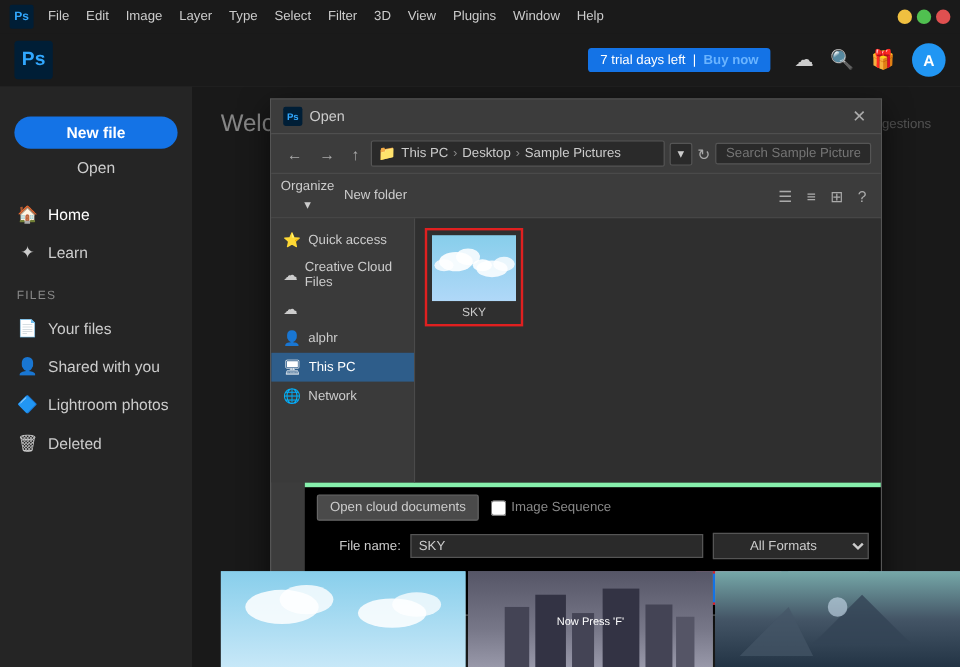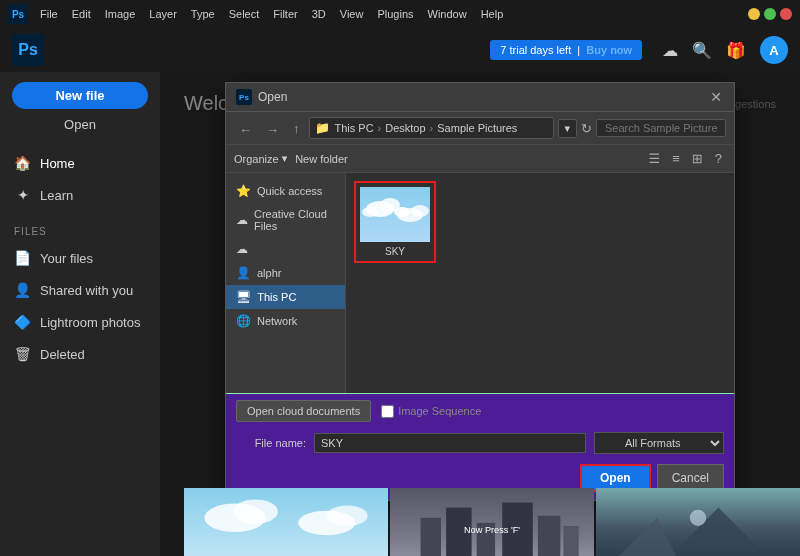--- a/index.html
+++ b/index.html
@@ -23,36 +23,36 @@
     .trial-badge span.buy { color: #6ab4ff; font-weight: bold; cursor: pointer; }
     .top-icons { display: flex; gap: 14px; align-items: center; margin-left: 10px; }
     .top-icon { color: #ccc; font-size: 16px; cursor: pointer; }
     .avatar { width: 28px; height: 28px; border-radius: 50%; background: #2196f3; display: flex; align-items: center; justify-content: center; color: white; font-size: 13px; font-weight: bold; }
 
     
     .main { display: flex; height: calc(556px - 28px - 44px); }
 
     
     .sidebar { width: 160px; background: #252525; display: flex; flex-direction: column; padding: 10px 0; flex-shrink: 0; }
-    .new-file-btn { margin: 0 12px 8px 12px; background: #1473e6; color: white; border: none; border-radius: 20px; padding: 6px 16px; font-size: 13px; font-weight: bold; cursor: pointer; text-align: center; }
+    .new-file-btn { margin: 15px 12px 8px 12px; background: #1473e6; color: white; border: none; border-radius: 20px; padding: 6px 16px; font-size: 13px; font-weight: bold; cursor: pointer; text-align: center; }
     .open-btn { margin: 0 12px 16px 12px; color: #ccc; font-size: 13px; cursor: pointer; text-align: center; }
     .sidebar-nav { display: flex; flex-direction: column; gap: 2px; }
     .sidebar-item { display: flex; align-items: center; gap: 8px; padding: 7px 14px; cursor: pointer; color: #ccc; font-size: 13px; }
     .sidebar-item.active { color: white; }
     .sidebar-section { padding: 8px 14px 4px; font-size: 10px; color: #888; text-transform: uppercase; letter-spacing: 1px; margin-top: 6px; }
     .sidebar-icon { font-size: 14px; width: 18px; text-align: center; }
 
     
     .content { flex: 1; background: #2a2a2a; padding: 20px 24px; position: relative; overflow: hidden; }
     .welcome-header { display: flex; justify-content: space-between; align-items: center; margin-bottom: 20px; }
     .welcome-title { font-size: 20px; color: #e0e0e0; font-weight: 300; }
     .hide-suggestions { font-size: 11px; color: #888; cursor: pointer; display: flex; align-items: center; gap: 4px; }
 
     
-    .thumbnails-row { position: absolute; bottom: 0; left: 0; right: 0; display: flex; gap: 2px; height: 68px; margin-left: 24px; }
+    .thumbnails-row { position: absolute; bottom: 0; left: 0; right: 0; display: flex; gap: 2px; height: 80px; margin-left: 24px; }
     .thumbnail { flex: 1; overflow: hidden; position: relative; }
     .thumb-sky { background: linear-gradient(180deg, #87ceeb 0%, #c8e8f8 50%, #a0d8ef 100%); }
     .thumb-city { background: linear-gradient(180deg, #667 30%, #889 60%, #aaa 100%); }
     .thumb-action { background: linear-gradient(180deg, #8ab 0%, #567 50%, #234 100%); }
 
     
     .dialog-overlay { position: absolute; top: 0; left: 0; right: 0; bottom: 0; background: rgba(0,0,0,0.4); display: flex; align-items: flex-start; justify-content: center; padding-top: 10px; }
     .dialog { width: 510px; background: #3c3c3c; border: 1px solid #555; box-shadow: 0 8px 24px rgba(0,0,0,0.6); }
     .dialog-title-bar { background: #3c3c3c; display: flex; align-items: center; padding: 6px 10px; border-bottom: 1px solid #555; }
     .dialog-ps-logo { width: 16px; height: 16px; background: #001e36; border-radius: 2px; display: flex; align-items: center; justify-content: center; color: #31a8ff; font-weight: 900; font-size: 8px; margin-right: 6px; }
@@ -66,41 +66,41 @@
     .breadcrumb-bar { flex: 1; background: #2a2a2a; border: 1px solid #555; border-radius: 2px; display: flex; align-items: center; padding: 2px 6px; gap: 4px; font-size: 11px; min-height: 22px; }
     .bc-item { color: #ccc; }
     .bc-sep { color: #888; }
     .bc-folder-icon { color: #f0c040; font-size: 12px; }
     .dropdown-btn { background: #2a2a2a; border: 1px solid #555; color: #ccc; padding: 2px 6px; font-size: 11px; cursor: pointer; border-radius: 2px; }
     .refresh-btn { background: none; border: none; color: #aaa; cursor: pointer; font-size: 13px; }
     .search-box { background: #2a2a2a; border: 1px solid #555; color: #ccc; padding: 2px 8px; font-size: 11px; width: 130px; border-radius: 2px; }
 
     
     .dialog-toolbar { display: flex; align-items: center; padding: 4px 8px; gap: 8px; background: #3c3c3c; border-bottom: 1px solid #4a4a4a; }
-    .organize-btn { background: none; border: none; color: #ccc; font-size: 11px; cursor: pointer; display: flex; align-items: center; gap: 3px; }
+    .organize-btn { background: none; border: none; color: #ccc; font-size: 11px; cursor: pointer; display: flex; align-items: center; gap: 3px; flex-direction: column; }
     .new-folder-btn { background: none; border: none; color: #ccc; font-size: 11px; cursor: pointer; }
     .toolbar-spacer { flex: 1; }
     .view-toggle { display: flex; gap: 4px; align-items: center; }
     .view-btn { background: none; border: none; color: #aaa; cursor: pointer; font-size: 13px; padding: 2px 4px; }
 
     
     .dialog-body { display: flex; height: 220px; }
     .dialog-sidebar { width: 120px; background: #3a3a3a; border-right: 1px solid #4a4a4a; padding: 6px 0; overflow-y: auto; }
     .ds-item { display: flex; align-items: center; gap: 6px; padding: 5px 10px; cursor: pointer; font-size: 11px; color: #ccc; }
     .ds-item.selected { background: #2e5d8a; color: white; }
     .ds-icon { font-size: 12px; }
     .dialog-files { flex: 1; background: #2f2f2f; padding: 10px; display: flex; flex-wrap: wrap; align-content: flex-start; gap: 8px; overflow-y: auto; }
     .file-thumb { display: flex; flex-direction: column; align-items: center; gap: 4px; cursor: pointer; padding: 4px; }
     .file-thumb.selected { outline: 2px solid #e02020; }
     .thumb-img { width: 70px; height: 55px; overflow: hidden; position: relative; }
     .sky-preview { width: 100%; height: 100%; background: linear-gradient(180deg, #87ceeb 20%, #b0d8f0 60%, #c8e8f8 100%); display: flex; align-items: center; justify-content: center; }
     .file-name { font-size: 10px; color: #ccc; }
 
     
-    .dialog-bottom { background: #4c1d95; border-top: 1px solid #86efac; }
+    .dialog-bottom { background: #000000; border-top: 4px solid #86efac; margin-left: 28px; }
     .dialog-options { display: flex; align-items: center; padding: 6px 10px; gap: 10px; }
     .open-cloud-btn { background: #4a4a4a; border: 1px solid #666; color: #ccc; padding: 4px 10px; font-size: 11px; cursor: pointer; border-radius: 2px; }
     .image-seq-check { display: flex; align-items: center; gap: 4px; font-size: 11px; color: #888; }
     .dialog-filename-row { display: flex; align-items: center; padding: 4px 10px; gap: 8px; }
     .filename-label { font-size: 11px; color: #ccc; width: 70px; text-align: right; }
     .filename-input { flex: 1; background: #2a2a2a; border: 1px solid #555; color: #ccc; padding: 3px 6px; font-size: 11px; }
     .format-select { background: #2a2a2a; border: 1px solid #555; color: #ccc; padding: 3px 26px; font-size: 11px; width: 130px; }
     .dialog-actions { display: flex; justify-content: flex-end; gap: 6px; padding: 6px 10px 8px; }
     .open-action-btn { background: #1473e6; border: 2px solid #e02020; color: white; padding: 5px 18px; font-size: 12px; cursor: pointer; font-weight: bold; }
     .cancel-action-btn { background: #4a4a4a; border: 1px solid #666; color: #ccc; padding: 5px 14px; font-size: 12px; cursor: pointer; }

